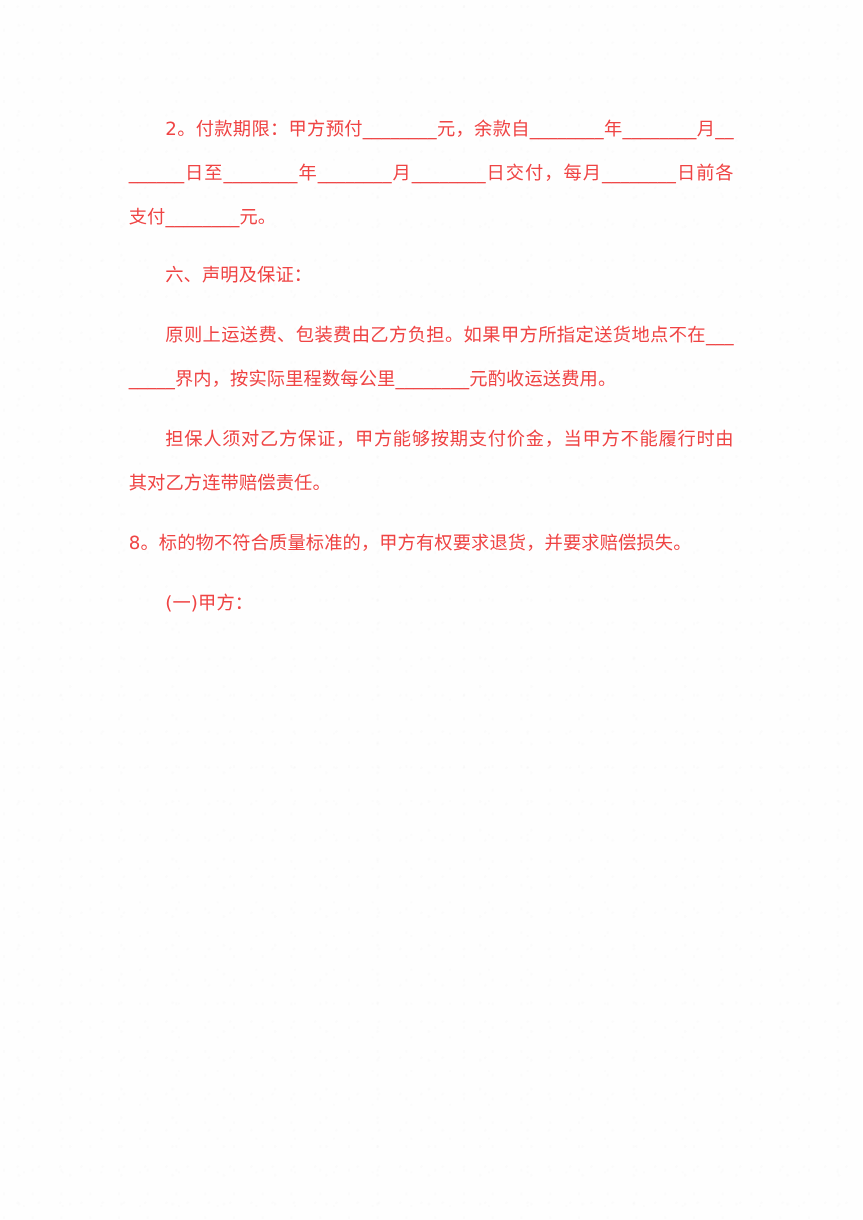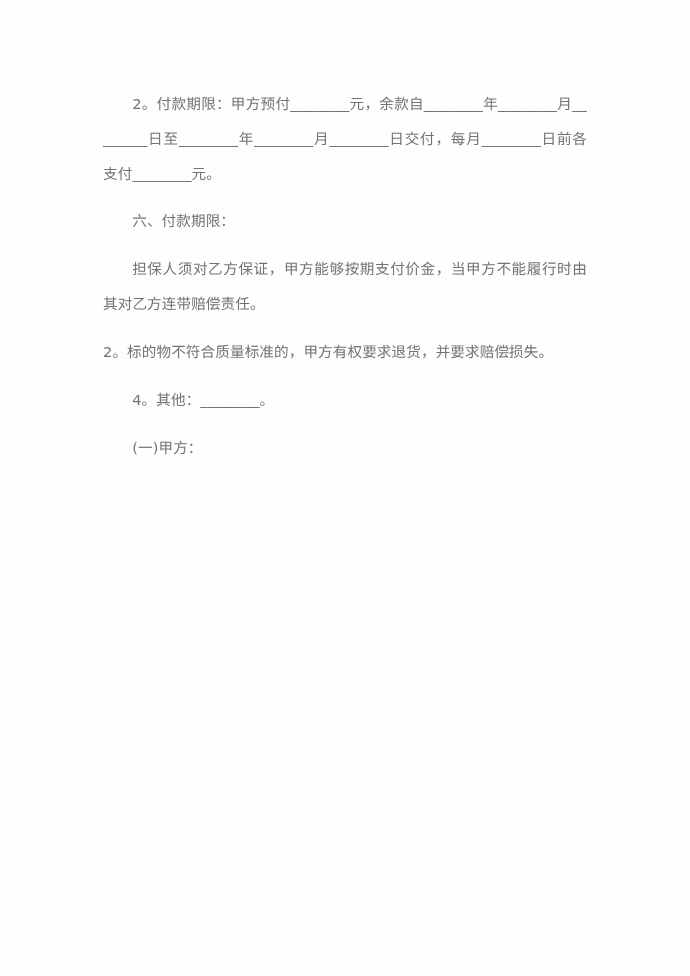--- a/index.html
+++ b/index.html
@@ -35,21 +35,21 @@
   #content {
     position: absolute;
     left: 103px;
     top: 86px;
     width: 484px;
   }
   .para {
     margin: 0 0 12px 0;
     font-size: 14.6px;
     line-height: 35px;
-    color: #737373;
+    color: #ef4444;
     text-align: justify;
     text-justify: inter-ideograph;
     word-break: break-all;
     letter-spacing: 0.1px;
   }
   .para.indent {
     text-indent: 2em;
   }
   .para.noindent {
     text-indent: 0;
@@ -57,30 +57,30 @@
   .gap-lg { margin-bottom: 13px; }
 </style>
 </head>
 <body>
 
 <div id="page">
   <div id="content">
 
     <p class="para indent">2。付款期限：甲方预付________元，余款自________年________月________日至________年________月________日交付，每月________日前各支付________元。</p>
 
-    <p class="para indent gap-lg">六、付款期限：</p>
+    <p class="para indent gap-lg">六、声明及保证：</p>
 
+    <p class="para indent gap-lg">原则上运送费、包装费由乙方负担。如果甲方所指定送货地点不在________界内，按实际里程数每公里________元酌收运送费用。</p>
 
 
     <p class="para indent gap-lg">担保人须对乙方保证，甲方能够按期支付价金，当甲方不能履行时由其对乙方连带赔偿责任。</p>
 
 
 
-    <p class="para noindent gap-lg">2。标的物不符合质量标准的，甲方有权要求退货，并要求赔偿损失。</p>
+    <p class="para noindent gap-lg">8。标的物不符合质量标准的，甲方有权要求退货，并要求赔偿损失。</p>
 
 
-    <p class="para indent gap-lg">4。其他：________。</p>
 
 
     <p class="para indent">(一)甲方：</p>
 
   </div>
 </div>
 
 </body></html>

